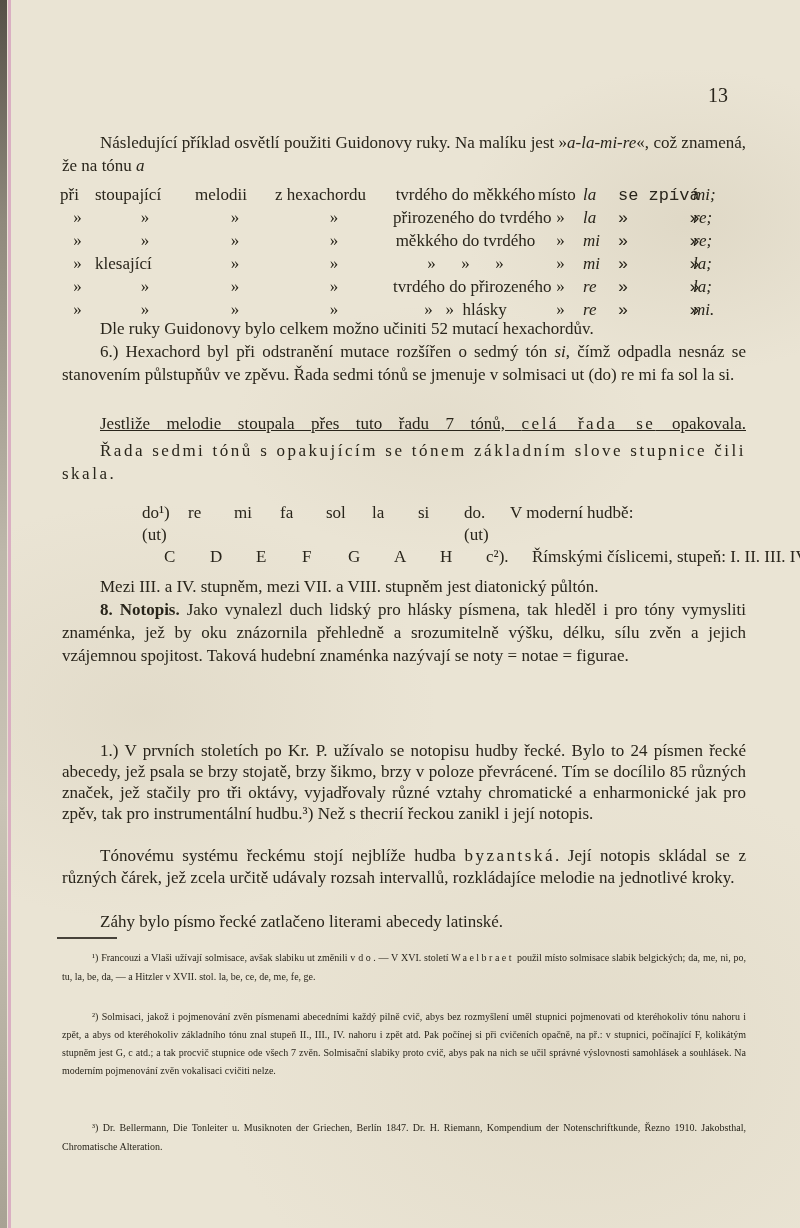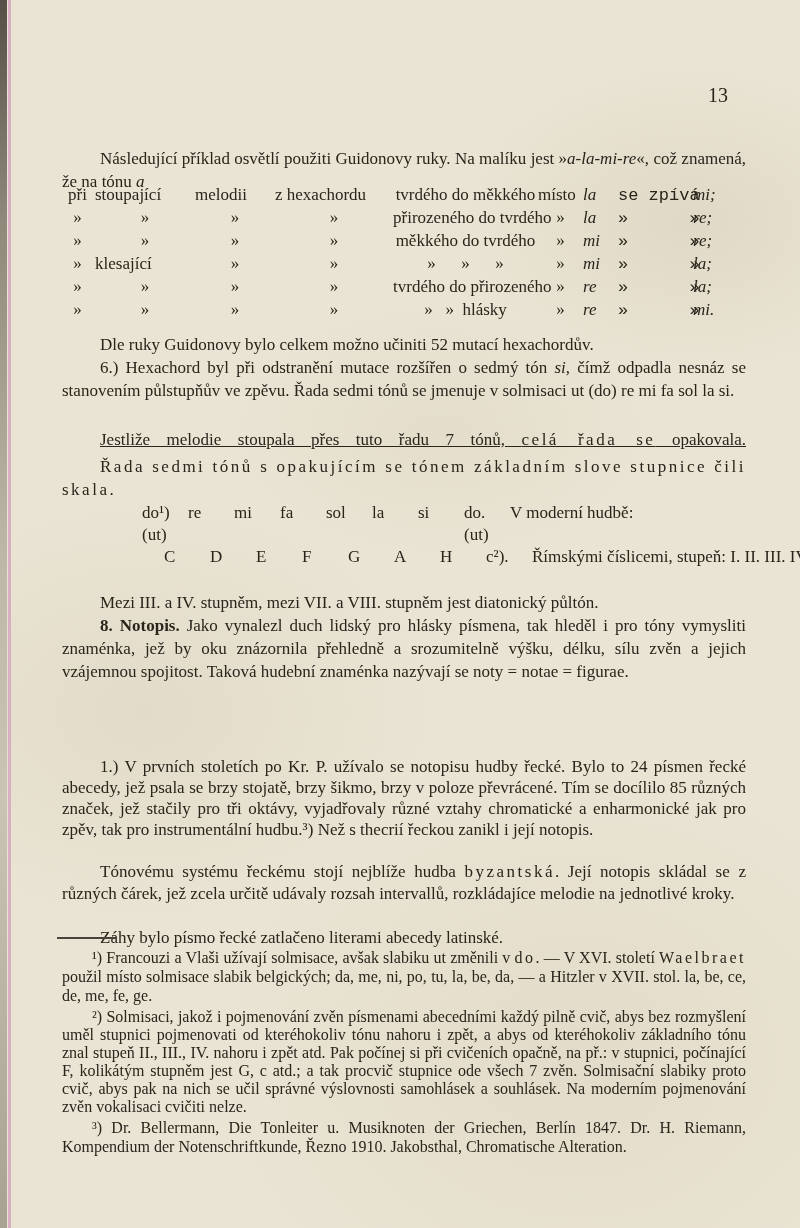--- a/index.html
+++ b/index.html
@@ -11,41 +11,41 @@
       radial-gradient(ellipse 420px 300px at 18% 58%, rgba(190,180,155,.18), transparent 70%),
       radial-gradient(ellipse 520px 420px at 72% 86%, rgba(196,186,160,.20), transparent 70%),
       radial-gradient(ellipse 300px 180px at 55% 35%, rgba(188,178,152,.14), transparent 70%),
       #eae4d4;}
   .edge-strip{position:absolute;left:0;top:0;width:7px;height:1228px;
     background:linear-gradient(180deg,#555047 0%,#8f897c 18%,#bdb7aa 45%,#cac4b6 65%,#a8a294 100%);}
   .edge-line{position:absolute;left:8px;top:0;width:3px;height:1228px;background:#d7a6be;opacity:.85;}
   .tb{position:absolute;left:62px;width:684px;color:#29251b;font-size:17px;
     line-height:23px;text-align:justify;}
   .single{text-align:left;}
-  .indent{text-indent:38px;margin-top:16px;}
+  .indent{text-indent:38px;}
   .jlast{text-align-last:justify;text-decoration:underline;}
   .it{font-style:italic;}
   .bd{font-weight:bold;}
   .sp{letter-spacing:2.5px;}
   .pagenum{position:absolute;top:84px;right:72px;font-size:20px;color:#29251b;}
   
   .mtable{position:absolute;left:60px;top:185px;width:700px;color:#29251b;font-size:17px;}
   .trow{display:flex;height:23px;align-items:baseline;}
   .tcell{flex:0 0 auto;white-space:pre;}
-  .c0{width:35px;text-align:center;}  .c1{width:100px;} .c2{width:80px;}  .c3{width:118px;}
+  .c0{width:35px;}  .c1{width:100px;} .c2{width:80px;}  .c3{width:118px;}
   .c4{width:145px;text-align:center;} .c5{width:45px;}  .c6{width:35px;font-style:italic;}
   .c7{width:75px;text-align:center;font-family:Liberation Mono, monospace;}  .c8{width:62px;font-style:italic;}
   .mark{text-align:center;}
   
   .scale{position:absolute;left:142px;top:503px;width:620px;color:#29251b;font-size:17px;}
   .srow{height:22px;white-space:nowrap;}
   .srow .cell{display:inline-block;width:46px;}
   .srow.shift{padding-left:22px;}
   .fnrule{position:absolute;left:57px;top:937px;width:60px;height:2px;background:#47423a;}
-  .fn{font-size:16px;line-height:19px;text-indent:30px;}
+  .fn{font-size:10px;line-height:19px;text-indent:30px;}
 </style>
 </head>
 <body>
 
 <div class="page">
   <div class="edge-strip"></div>
   <div class="edge-line"></div>
 
   <div class="pagenum">13</div>
 

